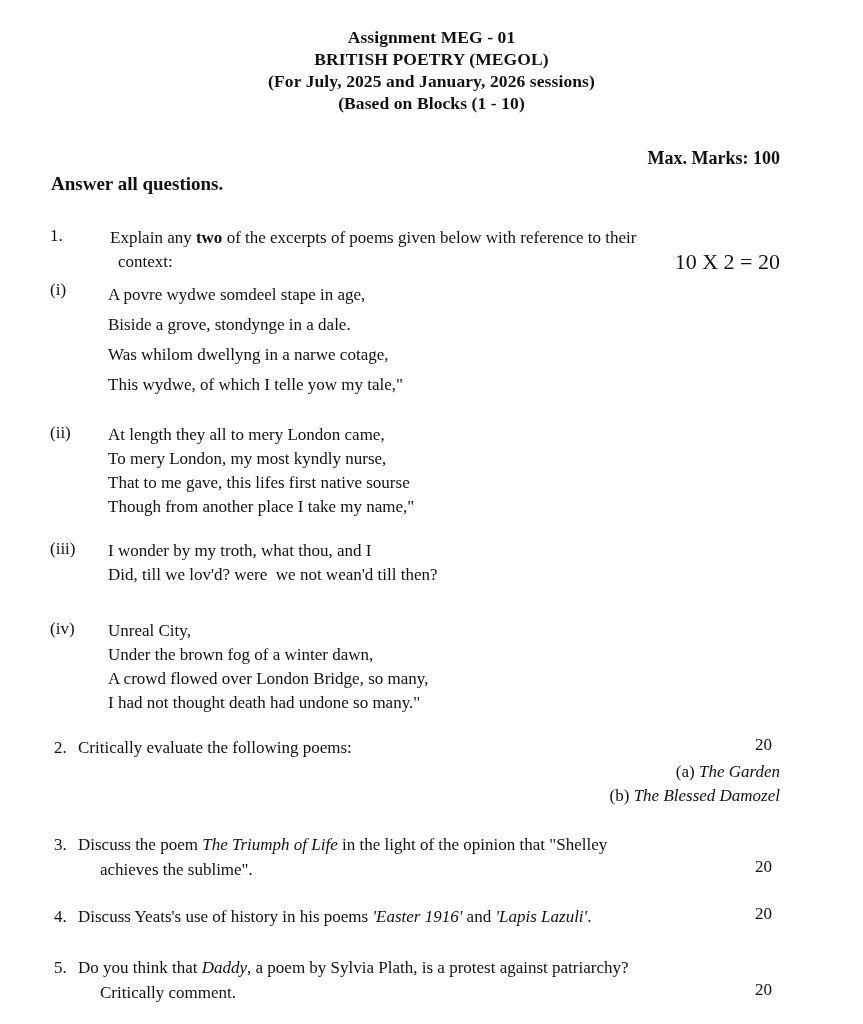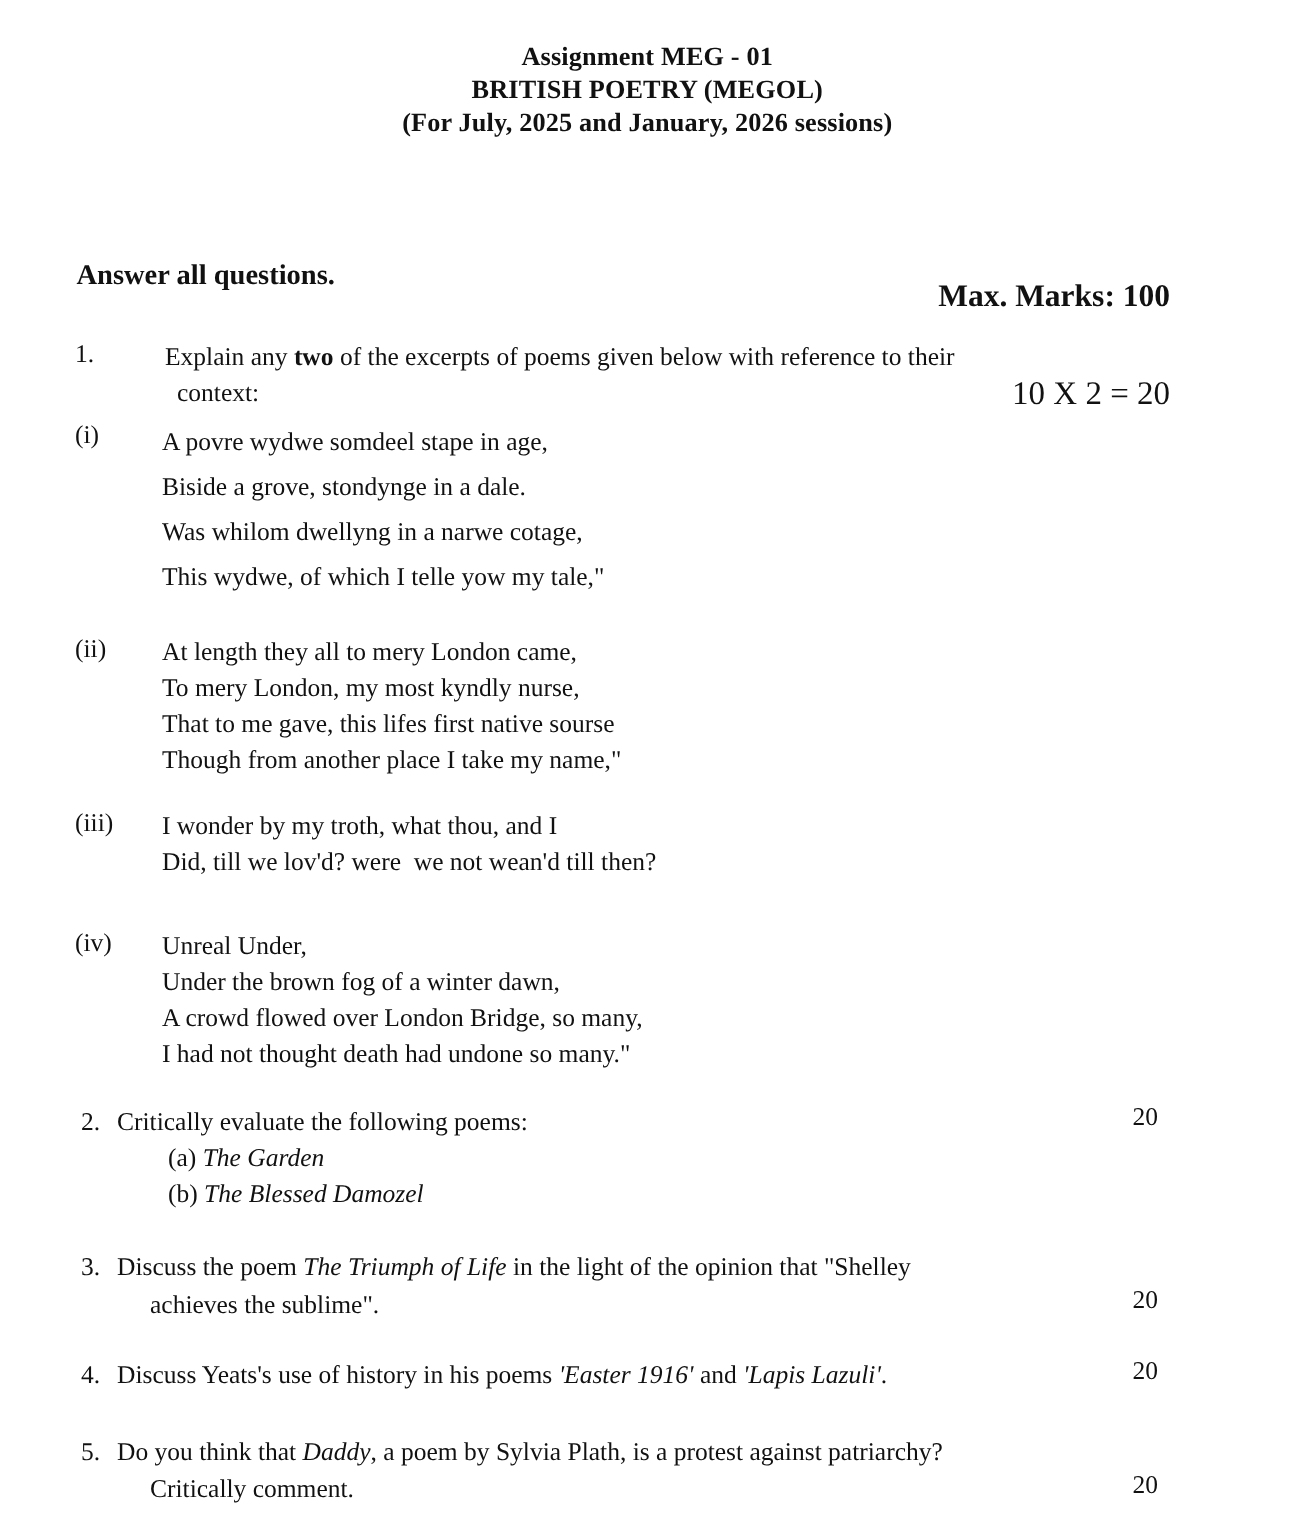--- a/index.html
+++ b/index.html
@@ -36,23 +36,22 @@
     line-height: 22px;
     letter-spacing: 0.1px;
   }
 
   
   .max-marks {
     position: absolute;
     right: 83px;
     top: 148px;
     font-weight: bold;
-    font-size: 21px;
+    font-size: 18px;
     white-space: nowrap;
-    margin-top: 37px;
   }
 
   
   .answer-all {
     position: absolute;
     left: 51px;
     top: 173px;
     font-weight: bold;
     font-size: 19px;
   }
@@ -142,21 +141,21 @@
     display: block;
   }
   .qitem-cont {
     display: block;
     padding-left: 22px;
   }
   .qitem-sub {
     padding-left: 58px;
     line-height: 24px;
   }
-  .qitem-sub div { white-space: nowrap; }
+  .qitem-sub div { white-space: nowrap; text-align: right; }
   .sub-title { font-style: italic; }
   .marks {
     position: absolute;
     left: 701px;
     font-size: 17px;
   }
 
   #q2 { top: 735px; }
   #q2 .marks { top: 0px; }
   #q3 { top: 832px; }
@@ -170,20 +169,21 @@
 </style>
 </head>
 <body>
 
 <div class="page">
 
   <div class="title-block">
     <div class="title-line">Assignment MEG - 01</div>
     <div class="title-line">BRITISH POETRY (MEGOL)</div>
     <div class="title-line">(For July, 2025 and January, 2026 sessions)</div>
+    <div class="title-line">(Based on Blocks (1 - 10)</div>
   </div>
 
   <div class="max-marks">Max. Marks: 100</div>
 
   <div class="answer-all">Answer all questions.</div>
 
   <div class="q1">
     <div class="q1-row">
       <span class="q1-num">1.</span>
       <div class="q1-body"><span>Explain any </span><span class="b">two</span><span> of the excerpts of poems given below with reference to their</span></div>
@@ -218,21 +218,21 @@
     <span class="exc-num">(iii)</span>
     <div class="exc-lines">
       <div>I wonder by my troth, what thou, and I</div>
       <div>Did, till we lov'd? were  we not wean'd till then?</div>
     </div>
   </div>
 
   <div class="excerpt exc-tight" id="excerpt-4">
     <span class="exc-num">(iv)</span>
     <div class="exc-lines">
-      <div>Unreal Under,</div>
+      <div>Unreal City,</div>
       <div>Under the brown fog of a winter dawn,</div>
       <div>A crowd flowed over London Bridge, so many,</div>
       <div>I had not thought death had undone so many."</div>
     </div>
   </div>
 
   <div class="qitem" id="q2">
     <div class="qitem-main">
       <span class="qitem-num">2.</span>
       <span class="qitem-text">Critically evaluate the following poems:</span>

